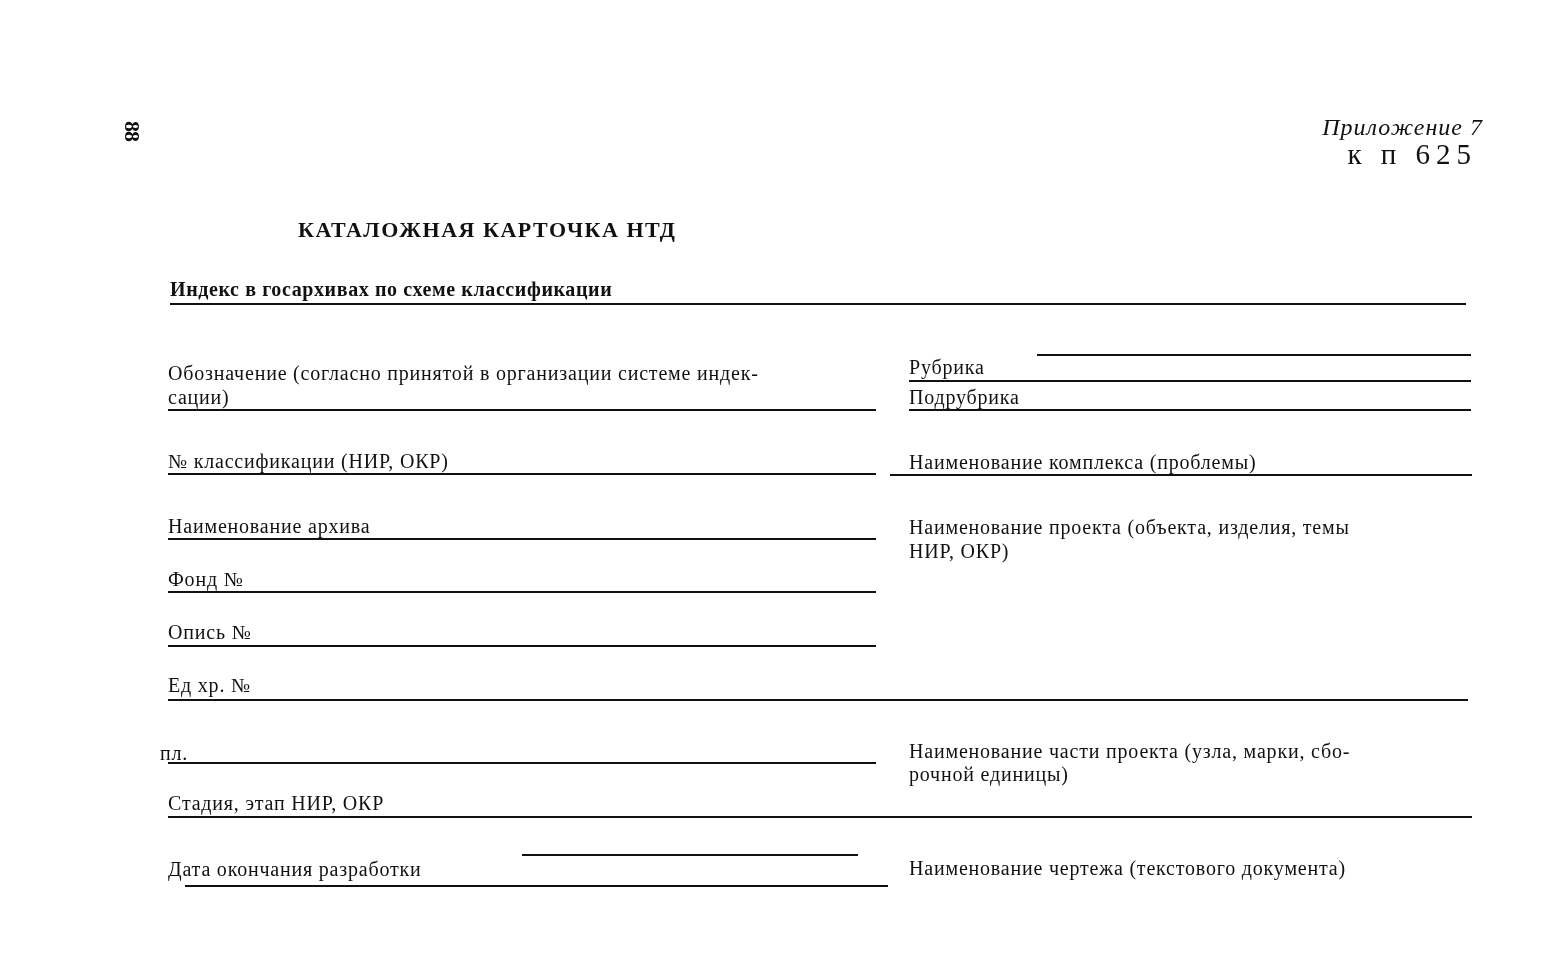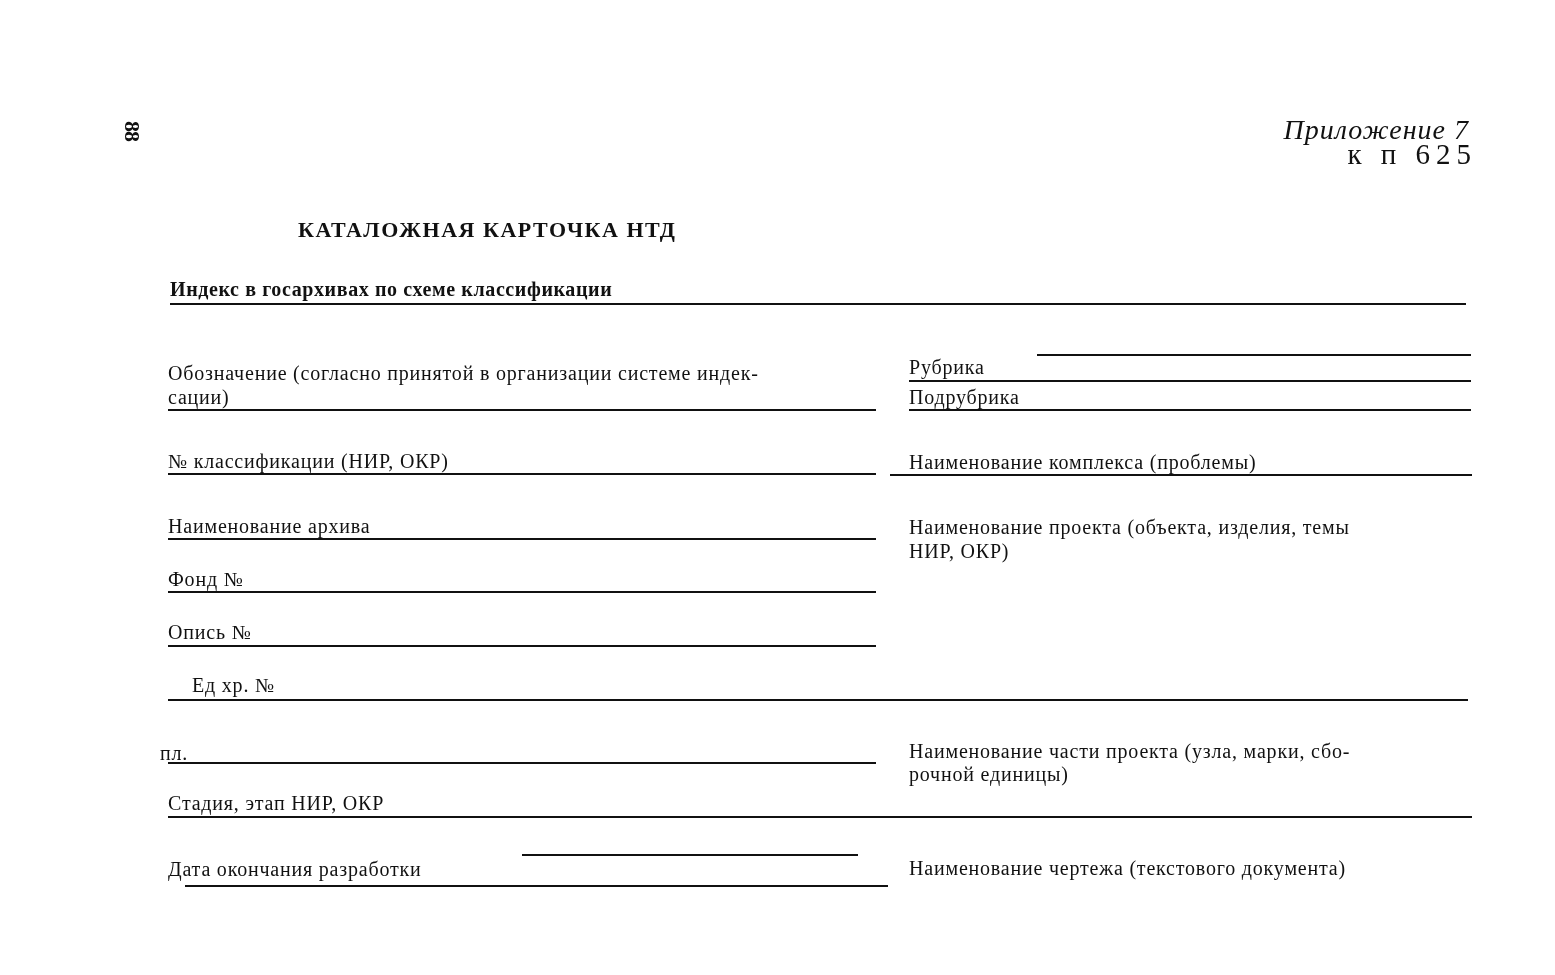--- a/index.html
+++ b/index.html
@@ -8,21 +8,21 @@
     font-family: "Liberation Serif", "DejaVu Serif", serif;
     color: #111;
   }
   .abs { position: absolute; white-space: nowrap; }
   .line { position: absolute; height: 2px; background: #111; }
   .line.thin { height: 1.5px; }
   .page-num {
     left: 122px; top: 118px; font-size: 22px; font-weight: bold;
     transform: rotate(90deg); transform-origin: center; letter-spacing: -1px;
   }
-  .appendix { right: 86px; top: 114px; font-size: 28px; font-style: italic; letter-spacing: 1px; }
+  .appendix { right: 72px; top: 114px; font-size: 24px; font-style: italic; letter-spacing: 1px; }
   .ref { right: 78px; top: 138px; font-size: 29px; letter-spacing: 6px; }
   .title { left: 298px; top: 217px; font-size: 22px; font-weight: bold; letter-spacing: 1.5px; }
   .lbl { font-size: 20px; letter-spacing: 0.8px; }
   .lbl.bold { font-weight: bold; font-size: 20px; letter-spacing: 0.6px; }
 </style>
 </head>
 <body>
 
 <div class="abs page-num">88</div>
 <div class="abs appendix">Приложение 7</div>
@@ -53,21 +53,21 @@
 
 <div class="abs lbl" style="left:909px; top:516px;">Наименование проекта  (объекта,  изделия,  темы</div>
 <div class="abs lbl" style="left:909px; top:540px;">НИР, ОКР)</div>
 
 <div class="abs lbl" style="left:168px; top:568px;">Фонд №</div>
 <div class="line" style="left:168px; top:591px; width:708px;"></div>
 
 <div class="abs lbl" style="left:168px; top:621px;">Опись №</div>
 <div class="line" style="left:168px; top:645px; width:708px;"></div>
 
-<div class="abs lbl" style="left:168px; top:674px;margin-left:24px;">Ед  хр. №</div>
+<div class="abs lbl" style="left:168px; top:674px;">Ед  хр. №</div>
 <div class="line" style="left:168px; top:699px; width:1300px;"></div>
 
 <div class="abs lbl" style="left:160px; top:742px;">пл.</div>
 <div class="line" style="left:168px; top:762px; width:708px;"></div>
 
 <div class="abs lbl" style="left:909px; top:740px;">Наименование части проекта  (узла,  марки,  сбо-</div>
 <div class="abs lbl" style="left:909px; top:763px;">рочной единицы)</div>
 
 <div class="abs lbl" style="left:168px; top:792px;">Стадия,  этап НИР, ОКР</div>
 <div class="line" style="left:168px; top:816px; width:1304px;"></div>

